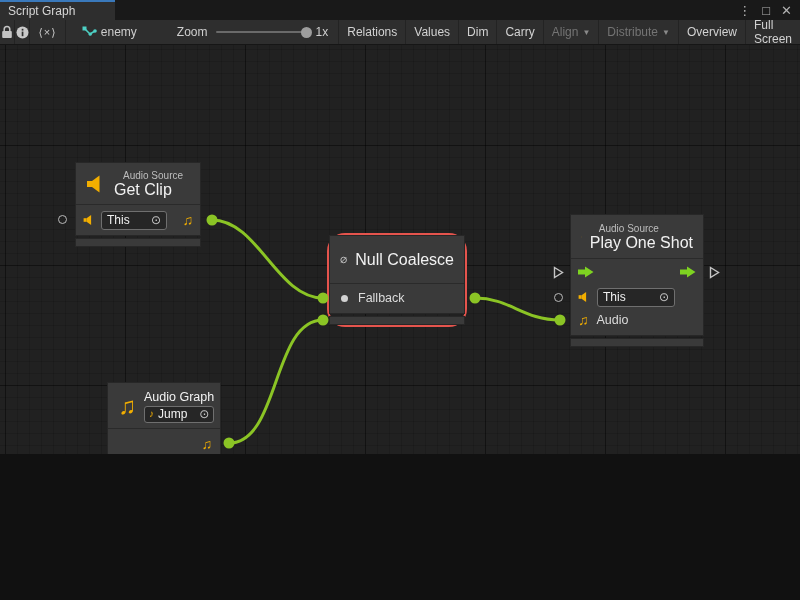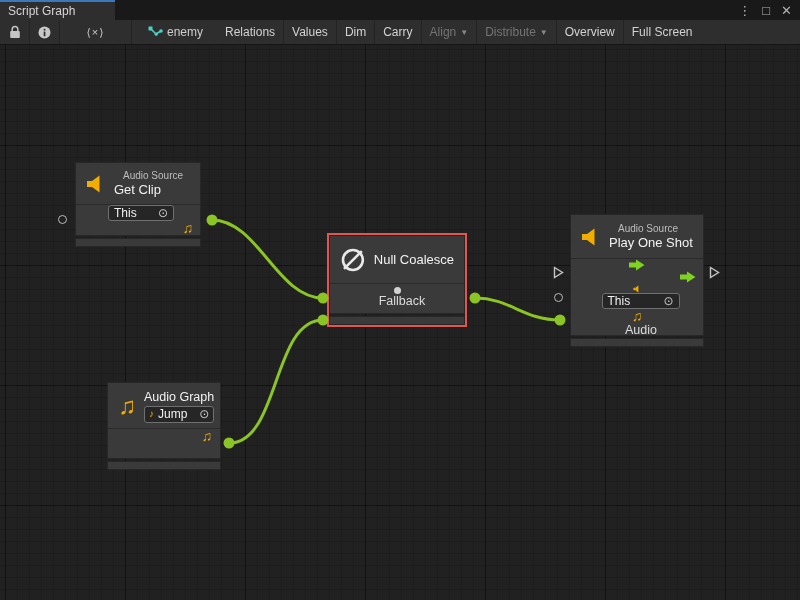--- a/index.html
+++ b/index.html
@@ -1,17 +1,17 @@
 <!DOCTYPE html>
 <html><head>
 <meta charset="utf-8">
 <style>
   html,body{margin:0;padding:0;background:#111;}
   *{box-sizing:border-box;font-family:"Liberation Sans","DejaVu Sans",sans-serif;}
-  .window{position:relative;width:800px;height:600px;background:#f0abfc;overflow:hidden;}
+  .window{position:relative;width:800px;height:454px;background:#f0abfc;overflow:hidden;}
 
   
   .tabbar{position:relative;height:20px;background:#191919;display:flex;align-items:stretch;}
   .tab{width:115px;background:#2e2e2e;border-top:2px solid #3a79bb;display:flex;align-items:center;
        padding-left:8px;color:#d6d6d6;font-size:12px;}
   .tab-spacer{flex:1;}
   .win-controls{display:flex;align-items:center;gap:11px;padding-right:8px;color:#b2b2b2;font-size:13px;}
   .win-controls span{line-height:1;cursor:default;}
 
   
@@ -37,28 +37,28 @@
       linear-gradient(to right, rgba(0,0,0,0.38) 1px, transparent 1px),
       linear-gradient(to bottom, rgba(0,0,0,0.38) 1px, transparent 1px),
       linear-gradient(to right, rgba(0,0,0,0.12) 1px, transparent 1px),
       linear-gradient(to bottom, rgba(0,0,0,0.12) 1px, transparent 1px);
     background-size:120px 120px,120px 120px,12px 12px,12px 12px;
     background-position:5px 0,0 100px,5px 0,0 4px;
     overflow:hidden;}
 
   
   .node{position:absolute;}
-  .node.selected{box-shadow:0 0 0 2px #e5544d;}
+  .node.selected{box-shadow:0 0 0 2px #e5544d;border-radius:16px;}
   .node-main{background:#3a3a3a;border:1px solid #272727;}
   .node-footer{height:9px;background:#3a3a3a;border:1px solid #272727;margin-top:2px;}
   .node-header{display:flex;align-items:center;gap:8px;padding:0 10px;border-bottom:1px solid #2a2a2a;}
   .titles{display:flex;flex-direction:column;justify-content:center;}
   .subtitle{font-size:10px;color:#bdbdbd;line-height:13px;margin-left:9px;}
-  .title{font-size:13px;color:#f2f2f2;line-height:16px;white-space:nowrap;}
-  .row{display:flex;align-items:center;position:relative;flex-direction:column;}
+  .title{font-size:16px;color:#f2f2f2;line-height:16px;white-space:nowrap;}
+  .row{display:flex;align-items:center;position:relative;}
   .pill{display:flex;align-items:center;background:#262626;border:1px solid #6f6f6f;border-radius:3px;
         height:19px;padding:0 5px;color:#f0f0f0;font-size:12px;}
   .pill .target{margin-left:auto;color:#c8c8c8;font-size:12px;line-height:1;}
   .note{color:#f2ae00;line-height:1;}
   .dot{width:7px;height:7px;border-radius:50%;background:#d2d2d2;flex:0 0 auto;}
   .port-label{font-size:12.5px;color:#dcdcdc;margin-left:10px;}
 
   
   .oport{position:absolute;}
   .ocircle{width:9px;height:9px;border:1.4px solid #b9b9b9;border-radius:50%;background:transparent;}
@@ -102,20 +102,27 @@
       <span>⟨×⟩</span>
     </div>
     <div class="tb-seg graph-ref">
       <svg width="15" height="13" viewBox="0 0 15 13">
         <path d="M2.5 2.5 L8 8 L13 5" fill="none" stroke="#4dd0c4" stroke-width="1.6"></path>
         <rect x="0.5" y="0.5" width="4" height="4" fill="#4dd0c4"></rect>
         <circle cx="13" cy="5" r="1.8" fill="#4dd0c4"></circle>
         <circle cx="8.2" cy="8.2" r="1.6" fill="#4dd0c4"></circle>
       </svg>
       <span class="gname">enemy</span>
+    </div>
+    <div class="zoom-group">
+      <span>Zoom</span>
+      <div class="zoom-track">
+        <div class="zoom-handle"></div>
+      </div>
+      <span>1x</span>
     </div>
     <div class="tb-buttons">
       <div class="tb-btn">
           <span>Relations</span>
         </div>
       <div class="tb-btn">
           <span>Values</span>
         </div>
       <div class="tb-btn">
           <span>Dim</span>

